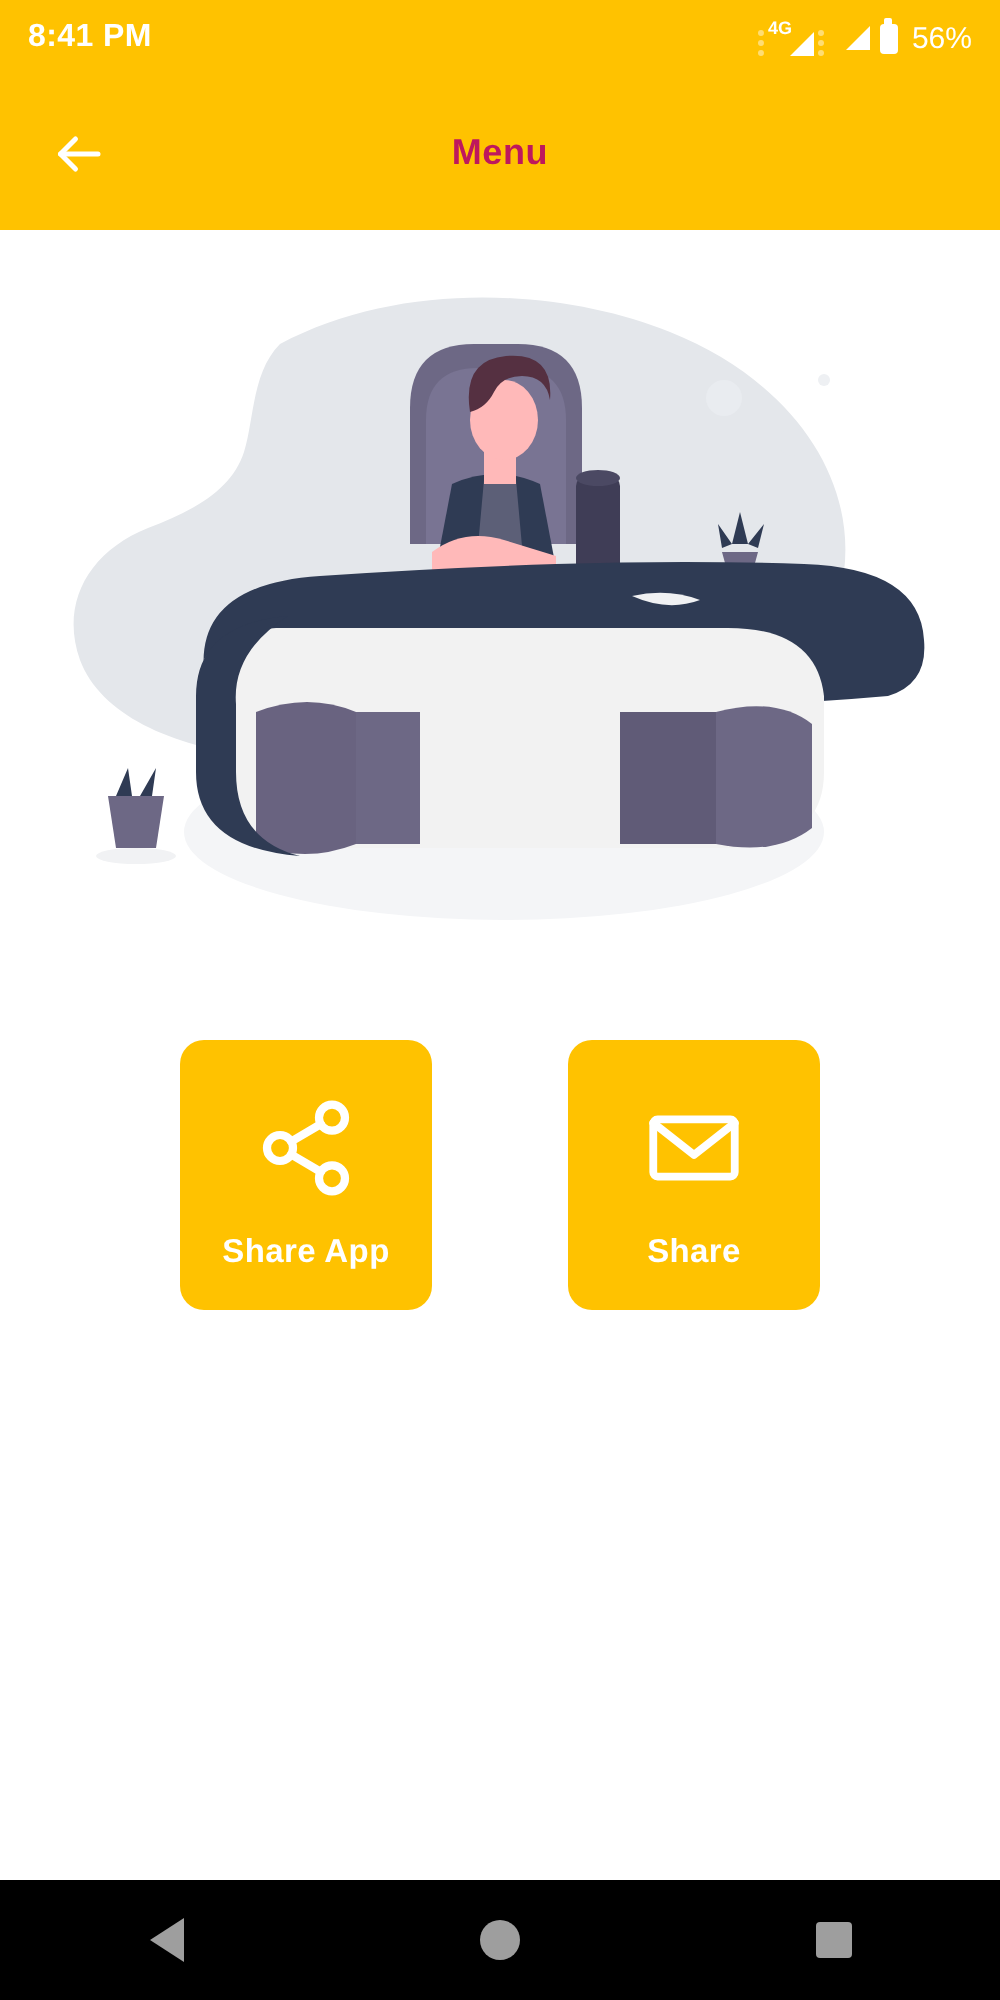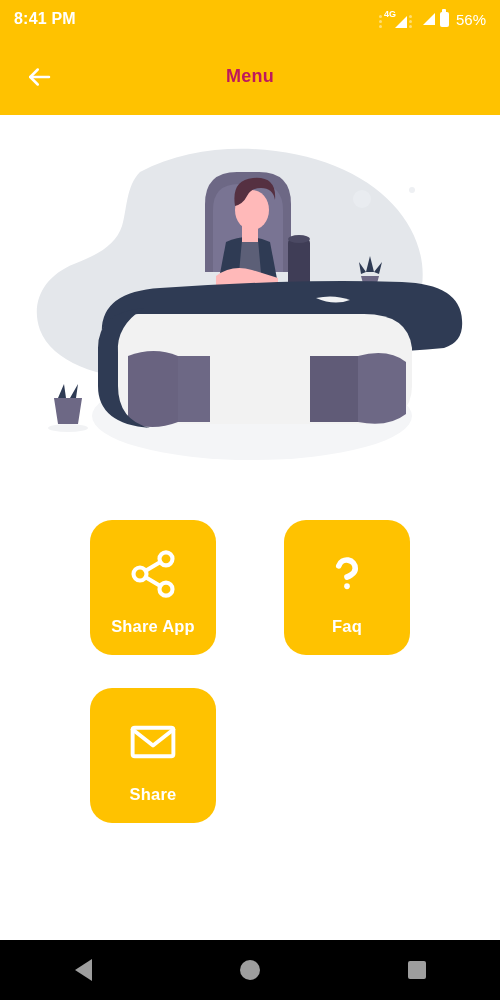--- a/index.html
+++ b/index.html
@@ -74,21 +74,21 @@
   
   .menu-grid {
     position:absolute; top:520px; left:0; width:500px;
     display:grid;
     grid-template-columns:126px 126px;
     grid-template-rows:135px 135px;
     justify-content:center;
     column-gap:68px; row-gap:33px;
   }
   .menu-card {
-    background:#FFC200; border-radius:22px;
+    background:#FFC200; border-radius:12px;
     display:flex; flex-direction:column; align-items:center; justify-content:center;
     cursor:pointer; position:relative;
     padding-bottom:4px;
   }
   .menu-icon {
     height:66px; display:flex; align-items:center; justify-content:center;
     margin-top:6px;
   }
   .menu-label {
     color:#ffffff; font-size:16.5px; font-weight:bold;
@@ -219,29 +219,20 @@
           <circle cx="18" cy="5" r="3"></circle>
           <circle cx="6" cy="12" r="3"></circle>
           <circle cx="18" cy="19" r="3"></circle>
           <line x1="8.6" y1="10.5" x2="15.4" y2="6.5"></line>
           <line x1="8.6" y1="13.5" x2="15.4" y2="17.5"></line>
         </svg>
       </span>
       <span class="menu-label">Share App</span>
     </div>
 
-    <div class="menu-card">
-      <span class="menu-icon">
-        <svg width="52" height="52" viewBox="0 0 24 24" fill="none" stroke="#ffffff" stroke-width="2.6" stroke-linecap="round" stroke-linejoin="round">
-          <path d="M8.2 8.2 a3.9 3.9 0 0 1 7.6 1.3 c0 2.6 -3.8 3.9 -3.8 3.9"></path>
-          <line x1="12" y1="17.6" x2="12" y2="17.7"></line>
-        </svg>
-      </span>
-      <span class="menu-label">Faq</span>
-    </div>
 
 
     <div class="menu-card">
       <span class="menu-icon">
         <svg width="52" height="52" viewBox="0 0 24 24" fill="none" stroke="#ffffff" stroke-width="1.8" stroke-linecap="round" stroke-linejoin="round">
           <rect x="2.6" y="5.4" width="18.8" height="13.2" rx="1"></rect>
           <polyline points="2.6,6.2 12,13.6 21.4,6.2"></polyline>
         </svg>
       </span>
       <span class="menu-label">Share</span>

